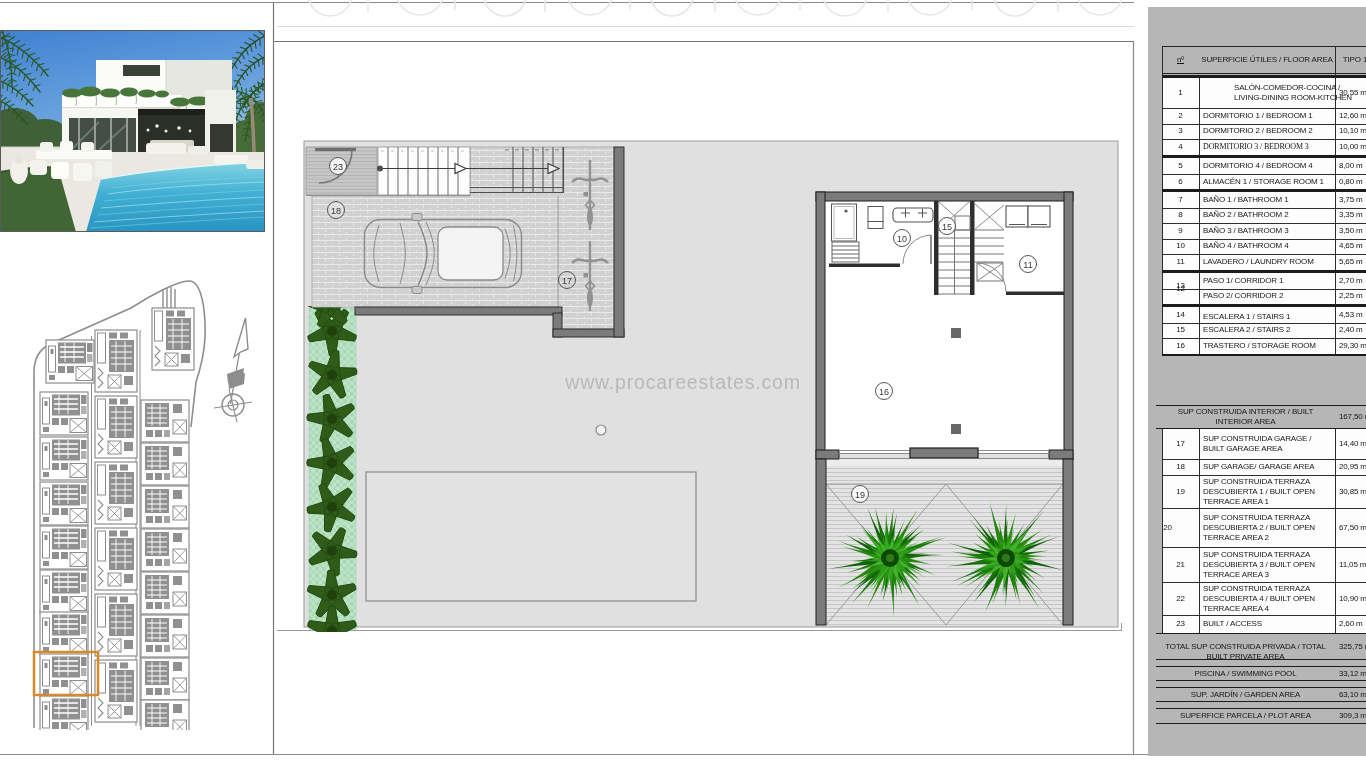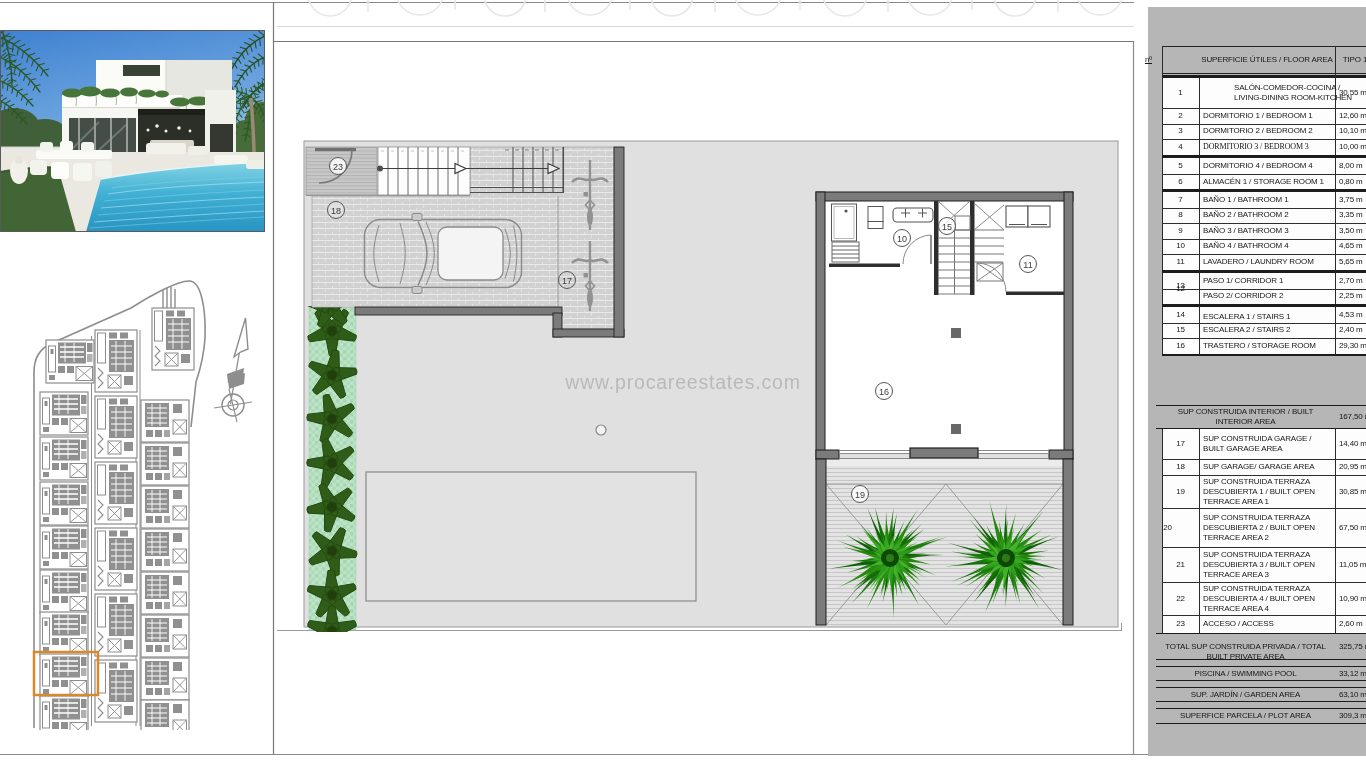--- a/index.html
+++ b/index.html
@@ -809,21 +809,21 @@
 <circle cx="0" cy="0" r="9" fill="#0c4a04"></circle>
       <circle cx="0" cy="0" r="4" fill="#2e7a1a"></circle>
     </g>
 </svg>
 
 <div class="abs" style="left:1148px;top:7px;width:218px;height:749px;background:#b6b6b6;"></div>
 
 <div class="abs" style="left:1162px;top:78px;width:204px;height:277px;background:#fdfdfd;"></div>
 
 <div class="abs" style="left:1162px;top:46px;width:204px;height:26px;border-top:1.6px solid #222;border-bottom:1.4px solid #222;"></div>
-<div class="abs tc" style="left:1130px;top:55px;width:37px;text-decoration:underline;">nº</div>
+<div class="abs tc" style="left:1162px;top:55px;width:37px;text-decoration:underline;">nº</div>
 <div class="abs tc" style="left:1197px;top:55px;width:140px;white-space:nowrap;font-size:8px;">SUPERFICIE ÚTILES / FLOOR AREA</div>
 <div class="abs tc" style="left:1335px;top:55px;width:40px;">TIPO 1</div>
 
 <div class="abs" style="left:1162px;top:75px;width:204px;height:2.6px;background:#1c1c1c;"></div>
 
 <div class="abs" style="left:1162px;top:46px;width:1.4px;height:309px;background:#2a2a2a;"></div>
 <div class="abs" style="left:1199px;top:78px;width:1.4px;height:277px;background:#2a2a2a;"></div>
 <div class="abs" style="left:1335px;top:46px;width:1.4px;height:309px;background:#2a2a2a;"></div>
 <div class="abs" style="left:1162px;top:108px;width:204px;height:1px;background:#2e2e2e;"></div>
 <div class="abs" style="left:1162px;top:123.5px;width:204px;height:1px;background:#2e2e2e;"></div>
@@ -929,14 +929,14 @@
 <div class="abs" style="left:1162px;top:547px;width:204px;height:1px;background:#2e2e2e;"></div>
 <div class="abs tc" style="left:1162px;top:547px;width:37px;height:35px;display:flex;align-items:center;justify-content:center;">21</div>
 <div class="abs tl" style="left:1203px;top:547px;width:130px;height:35px;display:flex;align-items:center;">SUP CONSTRUIDA TERRAZA<br>DESCUBIERTA 3 / BUILT OPEN<br>TERRACE AREA 3</div>
 <div class="abs tl" style="left:1339px;top:547px;width:40px;height:35px;display:flex;align-items:center;">11,05&nbsp;m</div>
 <div class="abs" style="left:1162px;top:582px;width:204px;height:1px;background:#2e2e2e;"></div>
 <div class="abs tc" style="left:1162px;top:582px;width:37px;height:33px;display:flex;align-items:center;justify-content:center;">22</div>
 <div class="abs tl" style="left:1203px;top:582px;width:130px;height:33px;display:flex;align-items:center;">SUP CONSTRUIDA TERRAZA<br>DESCUBIERTA 4 / BUILT OPEN<br>TERRACE AREA 4</div>
 <div class="abs tl" style="left:1339px;top:582px;width:40px;height:33px;display:flex;align-items:center;">10,90&nbsp;m</div>
 <div class="abs" style="left:1162px;top:615px;width:204px;height:1px;background:#2e2e2e;"></div>
 <div class="abs tc" style="left:1162px;top:615px;width:37px;height:18px;display:flex;align-items:center;justify-content:center;">23</div>
-<div class="abs tl" style="left:1203px;top:615px;width:130px;height:18px;display:flex;align-items:center;">ACCESO / ACCESS</div>
+<div class="abs tl" style="left:1203px;top:615px;width:130px;height:18px;display:flex;align-items:center;">BUILT / ACCESS</div>
 <div class="abs tl" style="left:1339px;top:615px;width:40px;height:18px;display:flex;align-items:center;">2,60&nbsp;m</div>
 
 </body></html>

